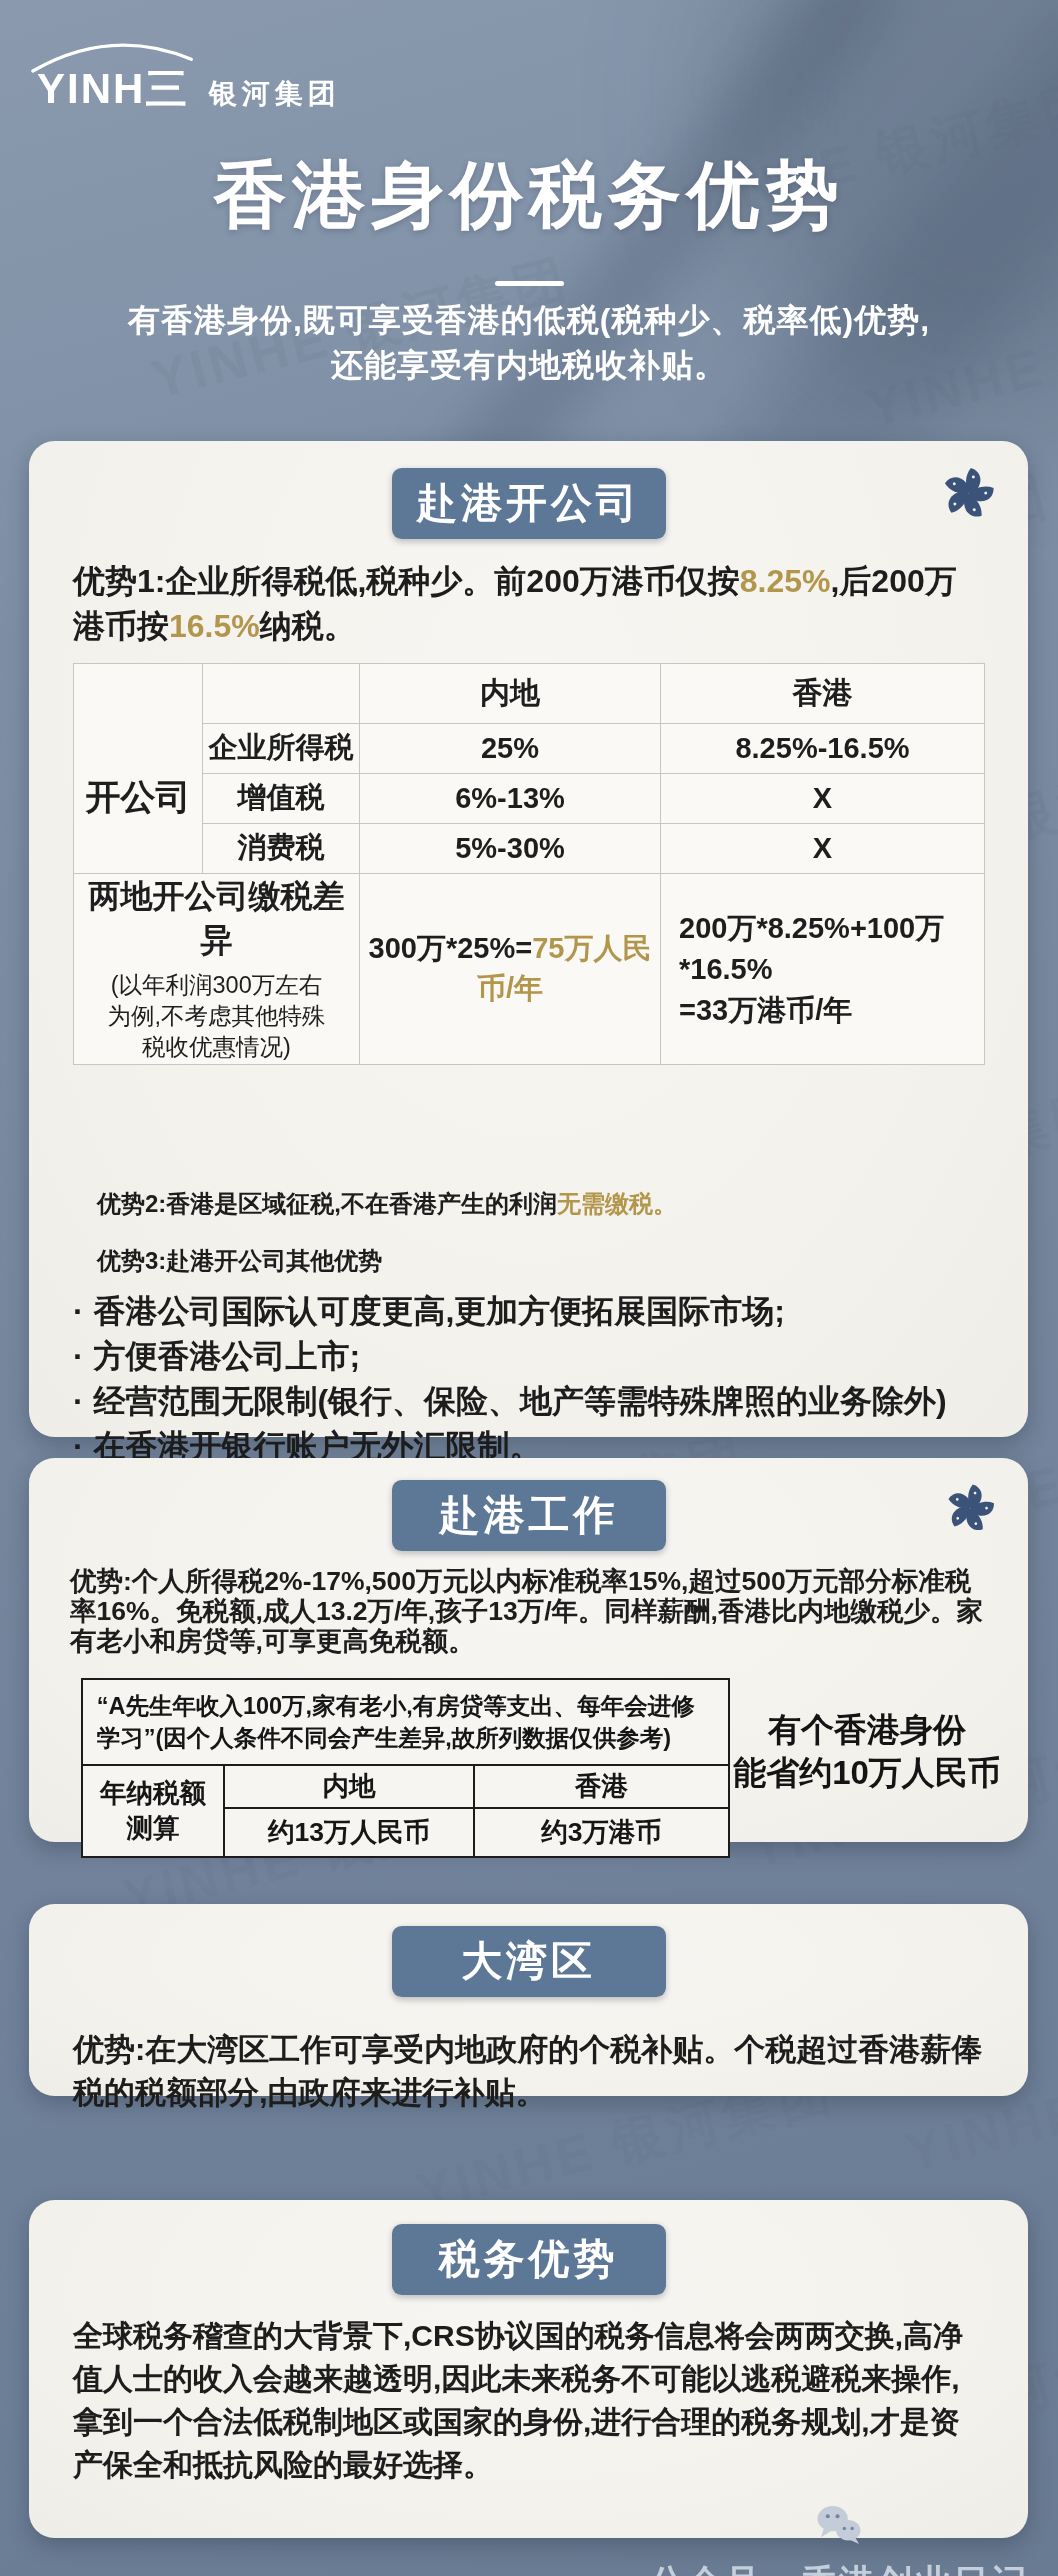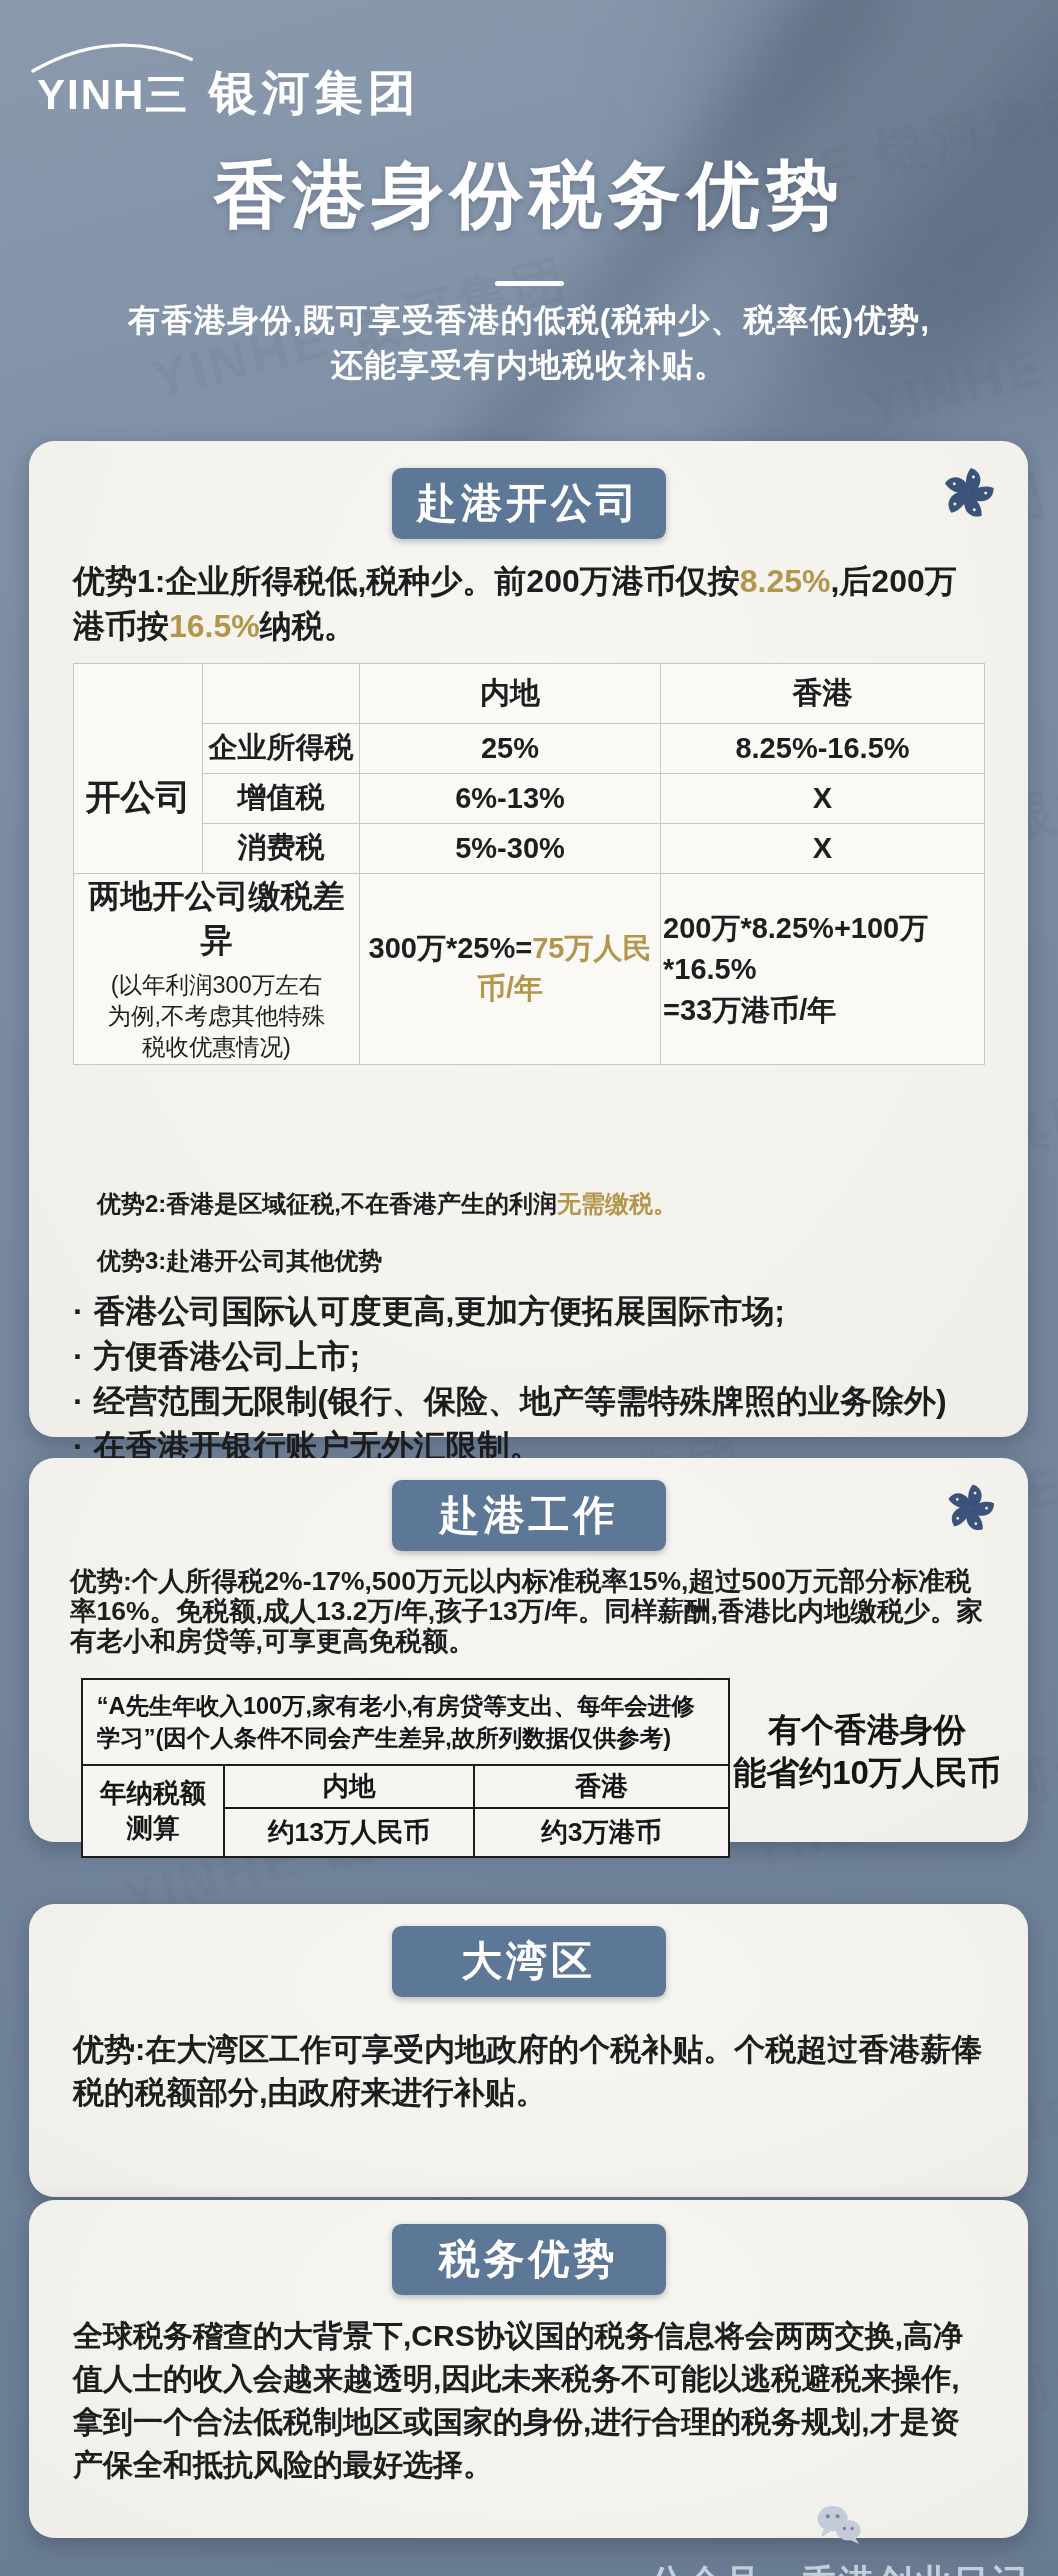--- a/index.html
+++ b/index.html
@@ -12,54 +12,54 @@
   .streak{position:absolute;pointer-events:none;}
   .streak-a{top:-118px;left:588px;width:78px;height:803px;background:rgba(42,56,80,.20);transform:rotate(38deg);filter:blur(25.5px);}
   .streak-b{top:-59px;left:794px;width:147px;height:882px;background:rgba(42,56,80,.15);transform:rotate(38deg);filter:blur(29px);}
   .streak-c{top:-196px;right:-176px;width:510px;height:608px;background:rgba(35,48,70,.22);border-radius:50%;filter:blur(69px);}
   
   .wm{position:absolute;font-weight:700;font-size:53px;letter-spacing:3.9px;color:rgba(85,98,122,.10);transform:rotate(-14deg);white-space:nowrap;pointer-events:none;}
   
   .logo-arc{position:absolute;left:27.4px;top:23.5px;}
   .logo{position:absolute;left:37px;top:61px;display:flex;align-items:baseline;gap:19.6px;color:#fff;}
   .brand{font-size:42px;font-weight:700;letter-spacing:2px;}
-  .company{font-size:48px;font-weight:700;letter-spacing:4.9px;}
+  .company{font-size:28px;font-weight:700;letter-spacing:4.9px;}
   .title{position:absolute;top:147px;left:0;width:100%;text-align:center;
     font-family:"DejaVu Serif","Liberation Serif",serif;font-size:73px;font-weight:700;
     letter-spacing:5.9px;color:#fff;text-shadow:0 2px 5.9px rgba(30,40,60,.25);}
   .divider{position:absolute;top:281px;left:495px;width:69px;height:4.9px;background:#fff;border-radius:2.9px;}
   .subtitle{position:absolute;left:0;width:100%;text-align:center;color:#fff;font-size:32px;font-weight:700;letter-spacing:1px;}
   .sub1{top:299px;} .sub2{top:344px;}
   
   .card{position:absolute;left:29px;width:999px;background:radial-gradient(ellipse at 50% 28%,#f8f6f2 0%,#f3f1ec 70%,#efede7 100%);
     border-radius:25.5px;box-shadow:0 7.8px 21.6px rgba(25,35,55,.28);color:#1d1d1d;}
   .card1{top:441px;height:996px;}
   .card2{top:1458px;height:384px;}
-  .card3{top:1904px;height:293px;}
+  .card3{top:1904px;height:192px;}
   .card4{top:2200px;height:338px;}
   .badge-row{display:flex;justify-content:center;}
   .badge{min-width:274px;height:71px;display:flex;align-items:center;justify-content:center;
     background:#5d7897;color:#fff;font-size:41px;font-weight:700;letter-spacing:3.9px;
     border-radius:9.8px;box-shadow:0 2.9px 6.9px rgba(20,30,50,.25);}
   .bauhinia{position:absolute;top:21.6px;right:29px;}
   .gold{color:#b2964c;font-weight:700;}
   .lbl{font-weight:800;}
   
   .adv1{margin:19.6px 44px 0;font-size:32px;line-height:45px;font-weight:600;}
   .t1{border-collapse:collapse;table-layout:fixed;width:911px;margin:13.7px 44px 0;background:#faf9f6;}
   .t1 td{border:1px solid #c9c6c1;text-align:center;vertical-align:middle;font-size:29px;font-weight:600;color:#1e1e1e;}
   .t1 .thead td{height:57px;font-weight:700;font-size:30px;}
   .t1 .taxrow td{height:47px;}
   .t1 .group{font-size:35px;font-weight:700;}
   .t1 .nb{border-bottom:none;} .t1 .nt{border-top:none;}
   .t1 .diff td{height:139px;}
   .diff-label-main{font-size:32px;font-weight:700;}
   .diff-label-note{font-size:23.5px;font-weight:500;margin-top:7.8px;line-height:31px;padding:0 25.5px;}
   .diff-mainland{font-size:29px;}
-  .hk-diff{text-align:left !important;padding-left:2px;font-size:26.5px;line-height:41px;}
+  .hk-diff{text-align:left !important;padding-left:18px;font-size:26.5px;line-height:41px;}
   .adv-line{margin:0 68px;font-size:24px;line-height:45px;font-weight:600;}
   .adv2{margin-top:116px;} .adv3{margin-top:11.8px;}
   .bullets{margin:5.9px 44px 0;}
   .bullet{font-size:32px;line-height:45px;font-weight:600;}
   .bullet::before{content:"·";font-weight:800;margin-right:9.8px;}
   
   .work-para{margin:15.7px 41px 0;font-size:26.5px;line-height:30px;font-weight:600;}
   .t2{position:absolute;left:52px;top:220px;border-collapse:collapse;table-layout:fixed;width:647px;background:#f6f5f1;}
   .t2 td{border:2px solid #1c1c1c;text-align:center;vertical-align:middle;font-size:26.5px;font-weight:700;color:#161616;}
   .t2 .scenario{text-align:left;padding:9.8px 13.7px;font-size:23.5px;line-height:32px;}

